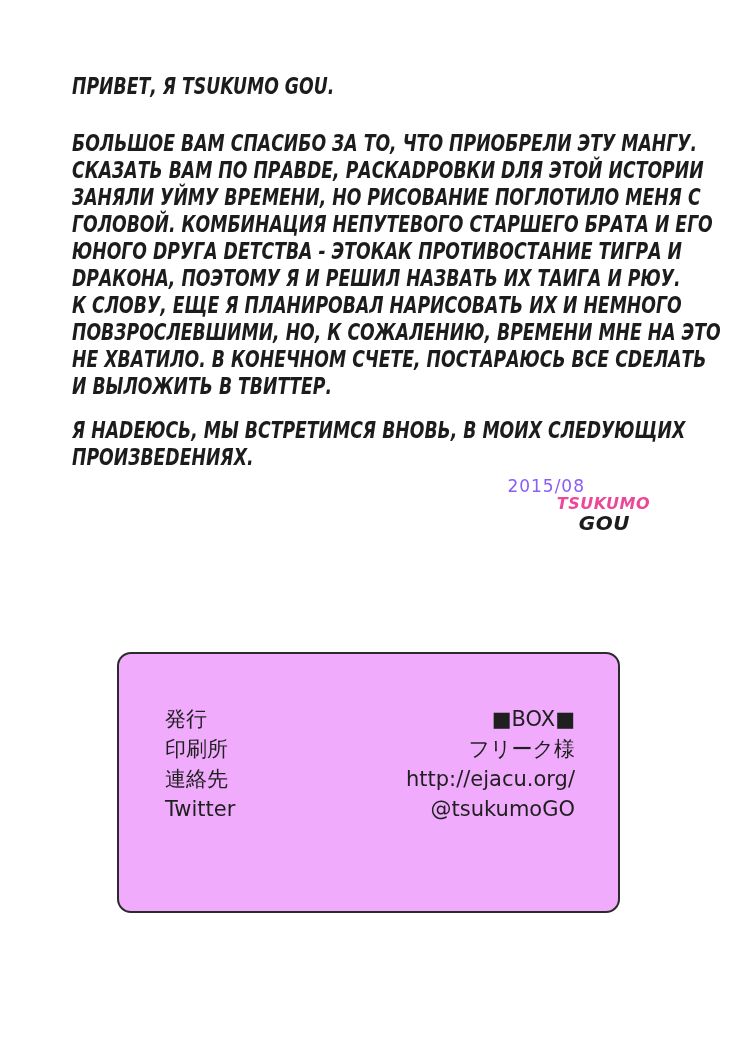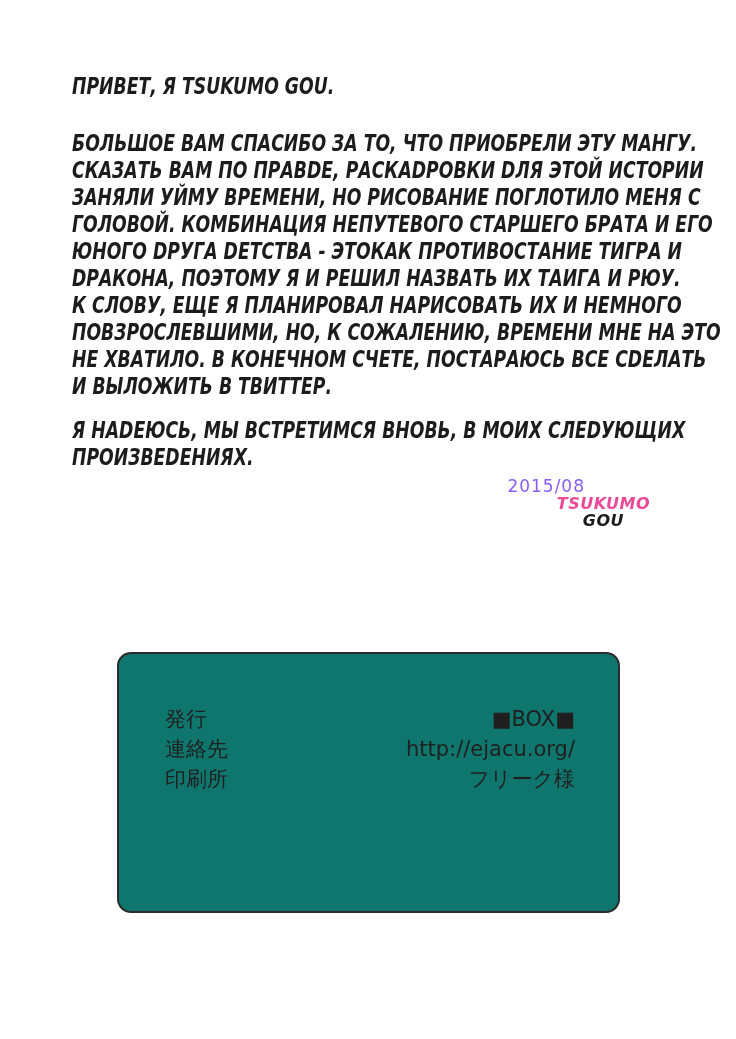--- a/index.html
+++ b/index.html
@@ -48,43 +48,43 @@
     right: 86px;
     font-weight: bold;
     font-style: italic;
     font-size: 16px;
     letter-spacing: 0.5px;
     color: #ec4899;
   }
   .sig-line2 {
     position: absolute;
     top: 511px;
-    right: 112px;
+    right: 106px;
     font-weight: bold;
     font-style: italic;
-    font-size: 16px;
+    font-size: 20px;
     letter-spacing: 0.5px;
     color: #1c1c1c;
   }
 
   
   .colophon {
     position: absolute;
     left: 117px;
     top: 652px;
     width: 503px;
     height: 261px;
     box-sizing: border-box;
     border: 2px solid #2b2b2b;
     border-radius: 14px;
     padding: 50px 43px 0 46px;
     font-size: 21px;
     line-height: 30px;
     color: #1f1f1f;
-    background: #0f766e;
+    background: #f0abfc;
   }
   .colophon .row {
     display: flex;
     justify-content: space-between;
     align-items: baseline;
   }
   .colophon .label { white-space: nowrap; }
   .colophon .value { white-space: nowrap; text-align: right; }
 </style>
 </head>
@@ -115,20 +115,24 @@
 <div class="sig-date">2015/08</div>
 <div class="sig-line1">TSUKUMO</div>
 <div class="sig-line2">GOU</div>
 
 <div class="colophon">
   <div class="row">
     <span class="label">発行</span>
     <span class="value">■BOX■</span>
   </div>
   <div class="row">
+    <span class="label">印刷所</span>
+    <span class="value">フリーク様</span>
+  </div>
+  <div class="row">
     <span class="label">連絡先</span>
     <span class="value">http://ejacu.org/</span>
   </div>
   <div class="row">
-    <span class="label">印刷所</span>
-    <span class="value">フリーク様</span>
+    <span class="label">Twitter</span>
+    <span class="value">@tsukumoGO</span>
   </div>
 </div>
 
 </body></html>

